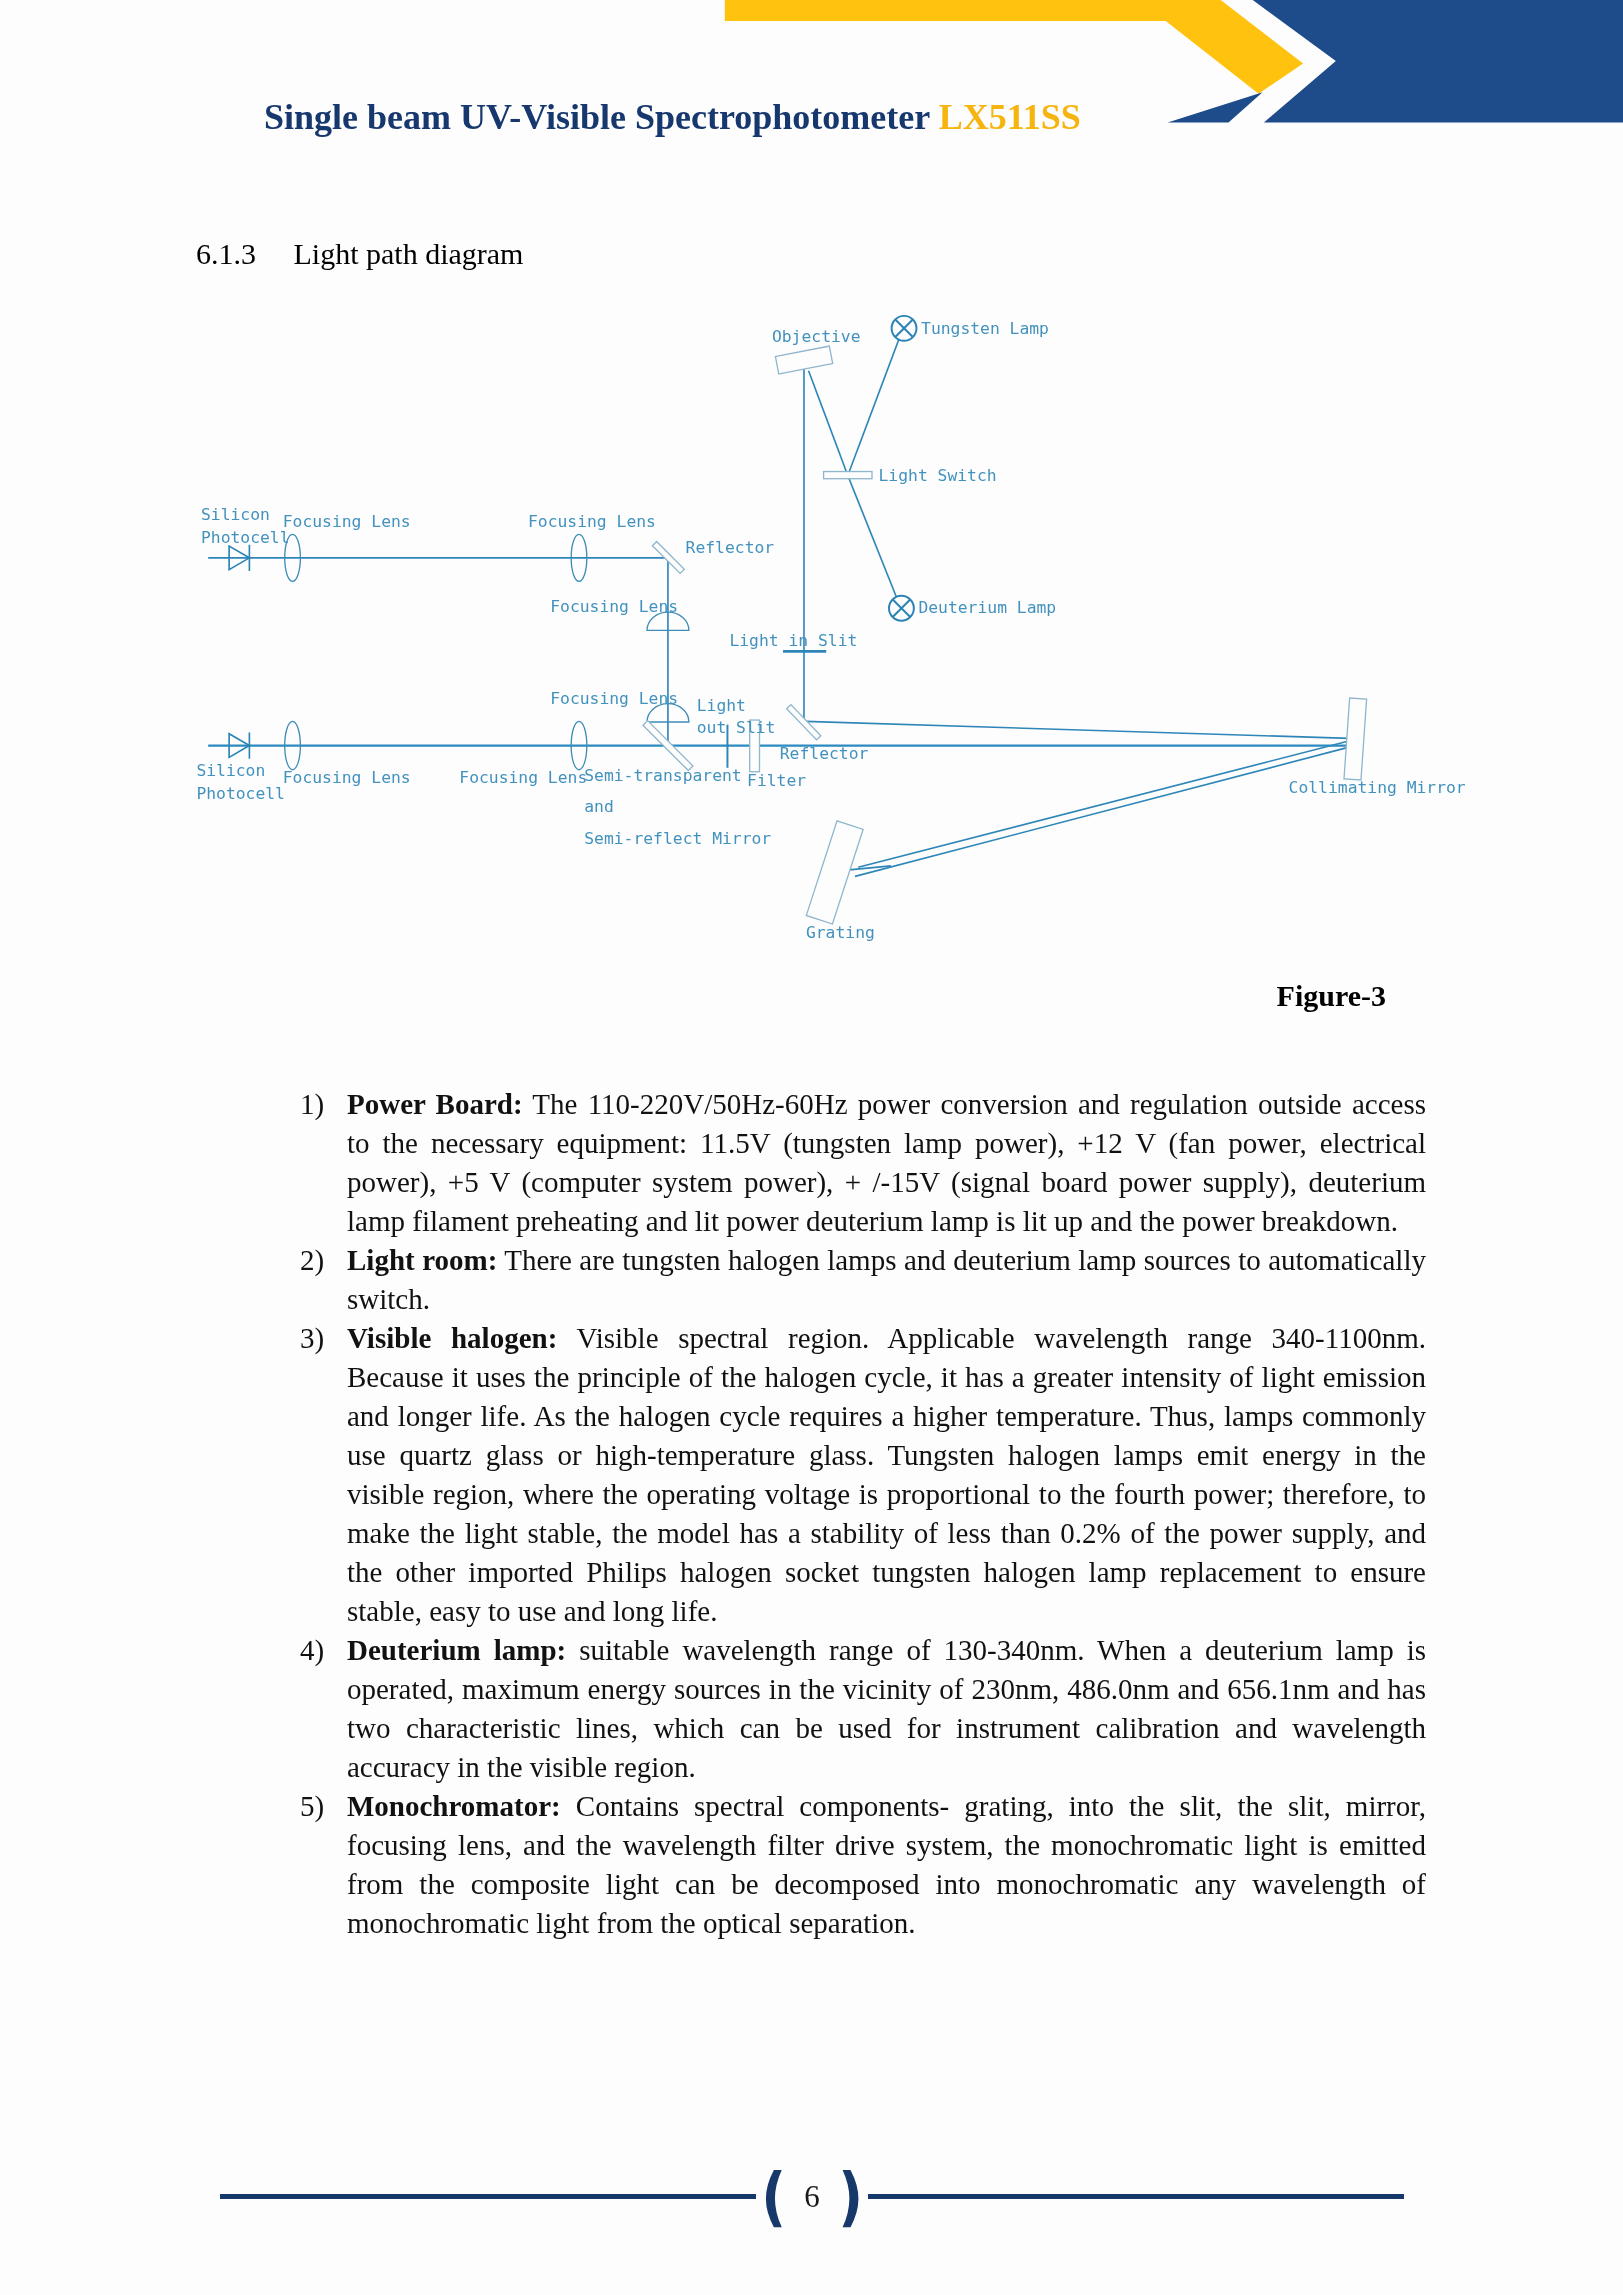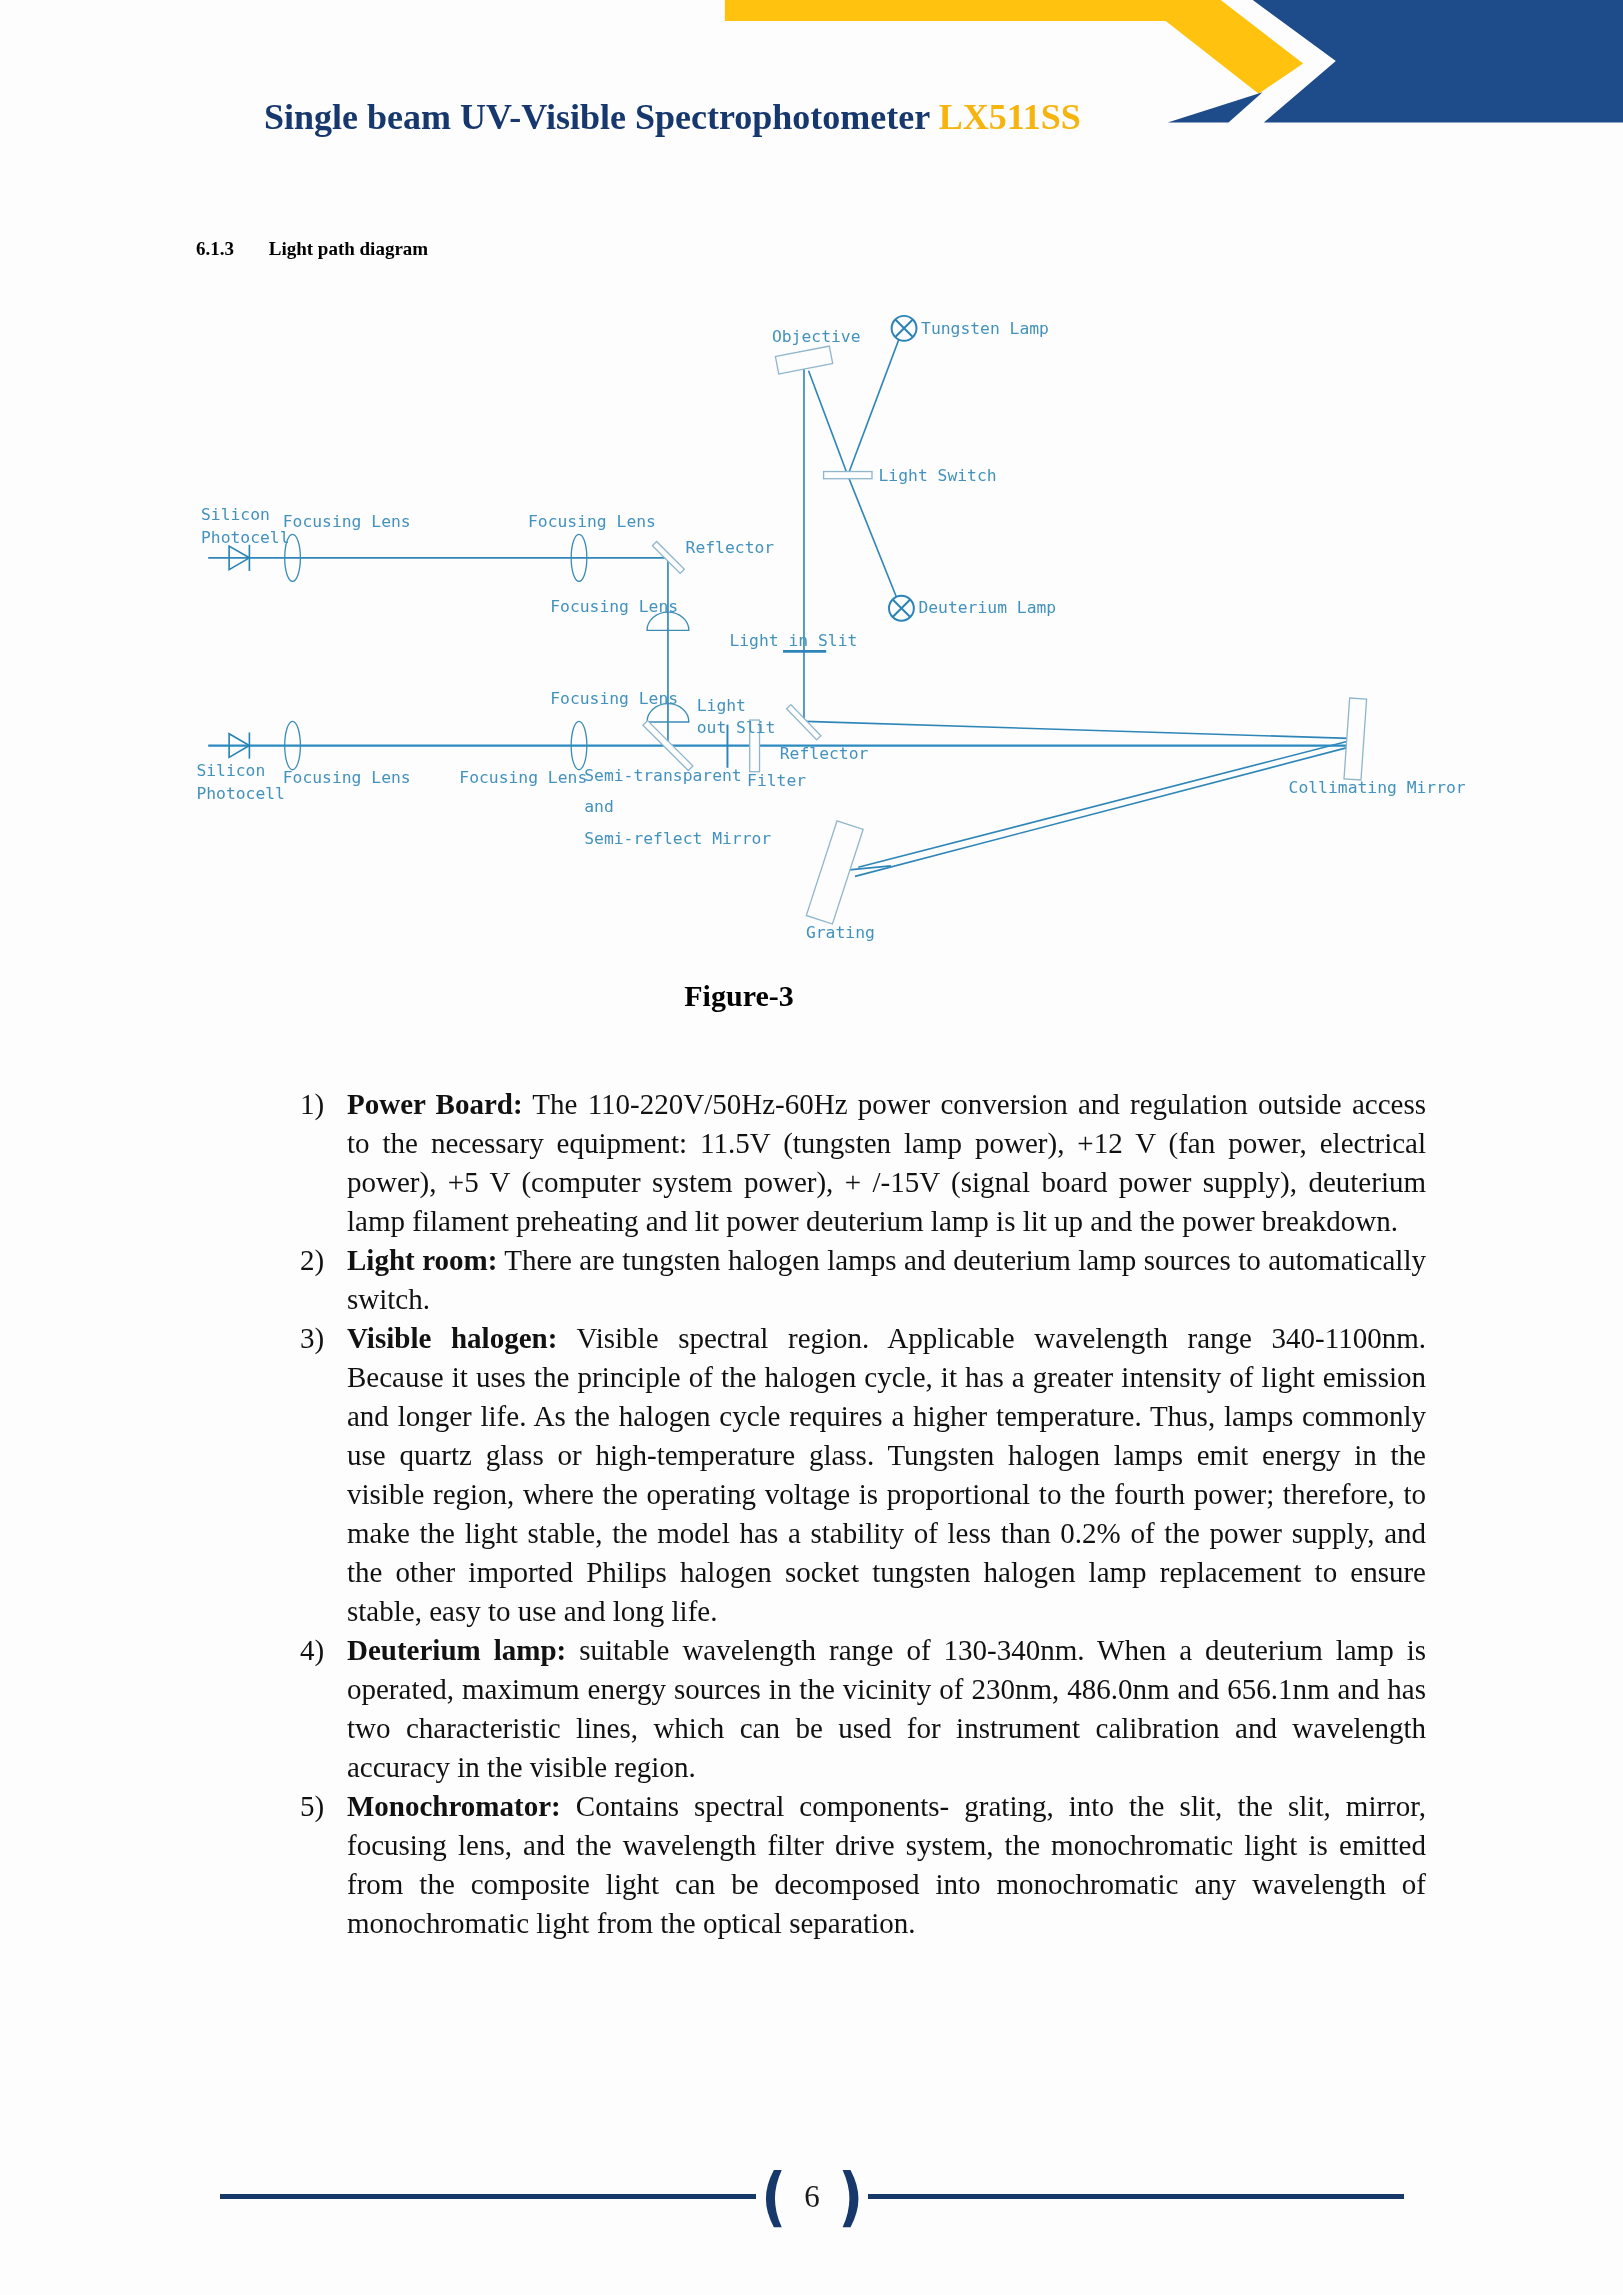--- a/index.html
+++ b/index.html
@@ -14,29 +14,29 @@
   .header-art{position:absolute;left:0;top:0;}
   .doc-title{
     position:absolute;left:264px;top:96px;
     font-size:36px;font-weight:bold;white-space:nowrap;
     letter-spacing:0px;
   }
   .doc-title .t-main{color:#17386e;text-align:center;}
   .doc-title .t-model{color:#f6b40e;}
   .sec-head{
     position:absolute;left:196px;
-    font-size:19px;font-weight:bold;line-height:1;white-space:nowrap;color:#000;
+    font-size:30px;font-weight:normal;line-height:1;white-space:nowrap;color:#000;
   }
   .sec-head .sec-num{display:inline-block;}
   .sec-head .sec-title{display:inline-block;margin-left:30px;}
   #sec-613{top:239px;}
   #sec-614{top:1051px;}
   .figure-caption{
     position:absolute;left:0;top:979px;width:1386px;
-    text-align:center;font-size:30px;font-weight:bold;color:#000;padding-left:46px;
+    text-align:right;font-size:30px;font-weight:bold;color:#000;
   }
   .diagram-svg{position:absolute;left:0;top:0;}
   .diagram-svg text{
     font-family:"DejaVu Sans Mono", monospace;
     font-size:25px;fill:#4292bd;
   }
   .parts-list{
     position:absolute;left:300px;top:1085px;width:1126px;
     font-size:29px;line-height:39px;
   }

